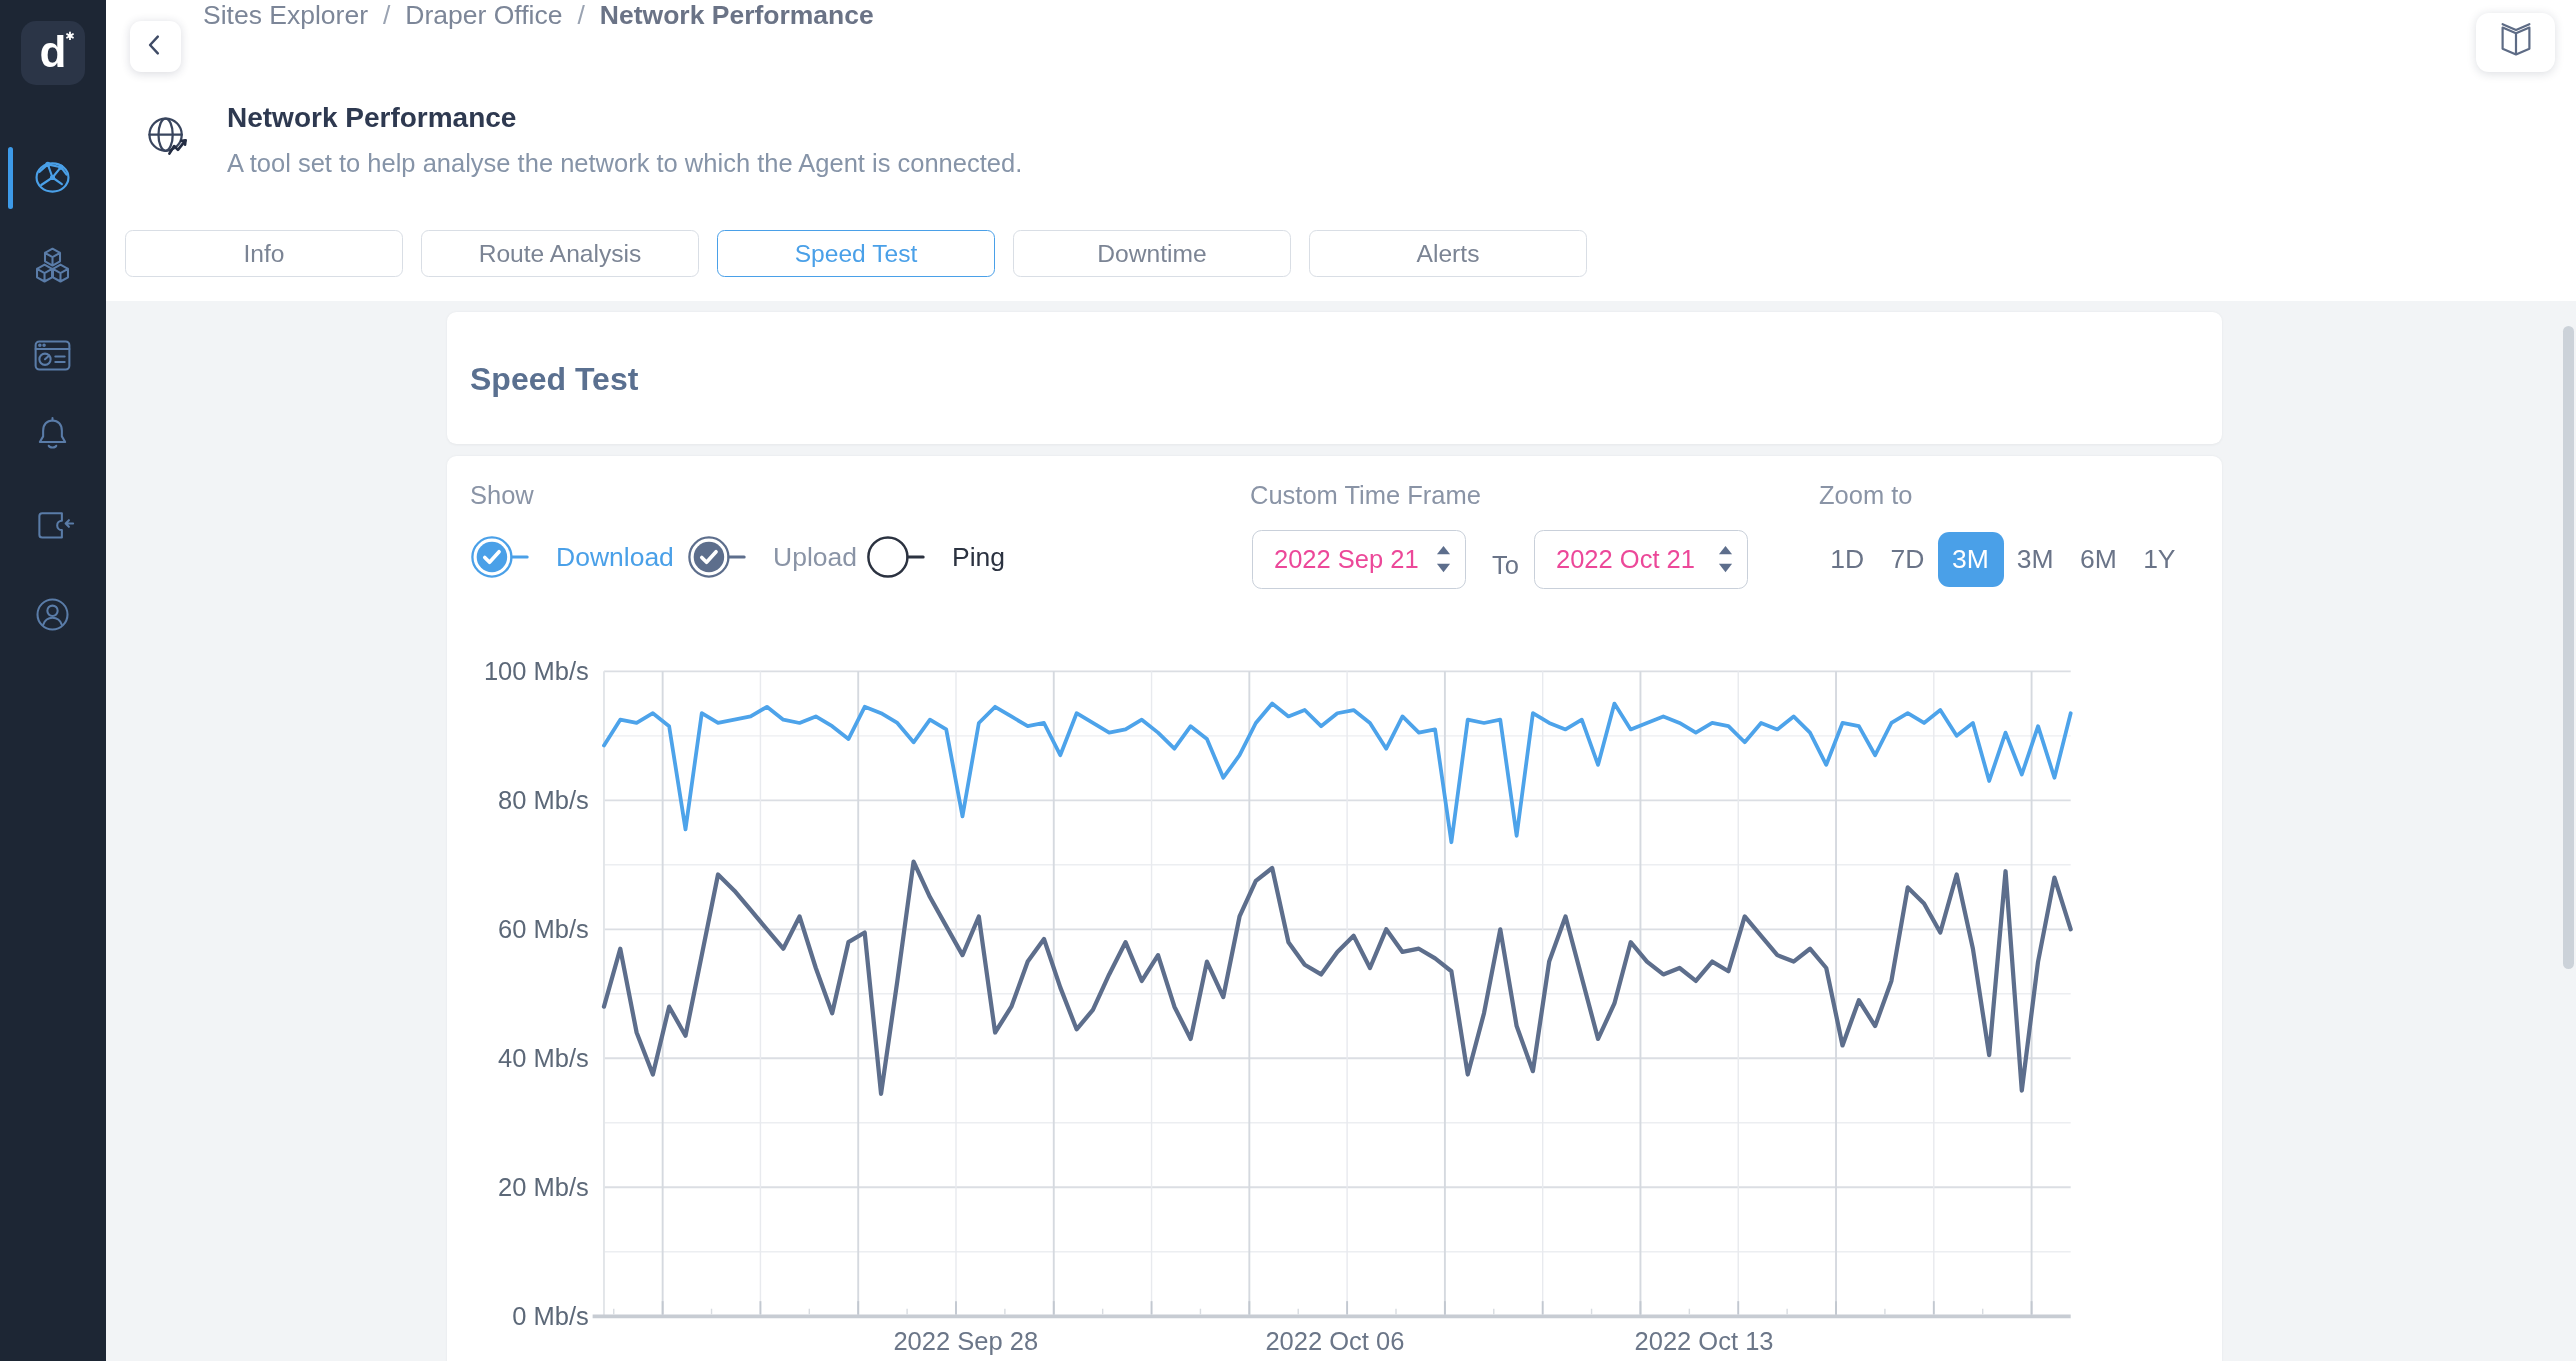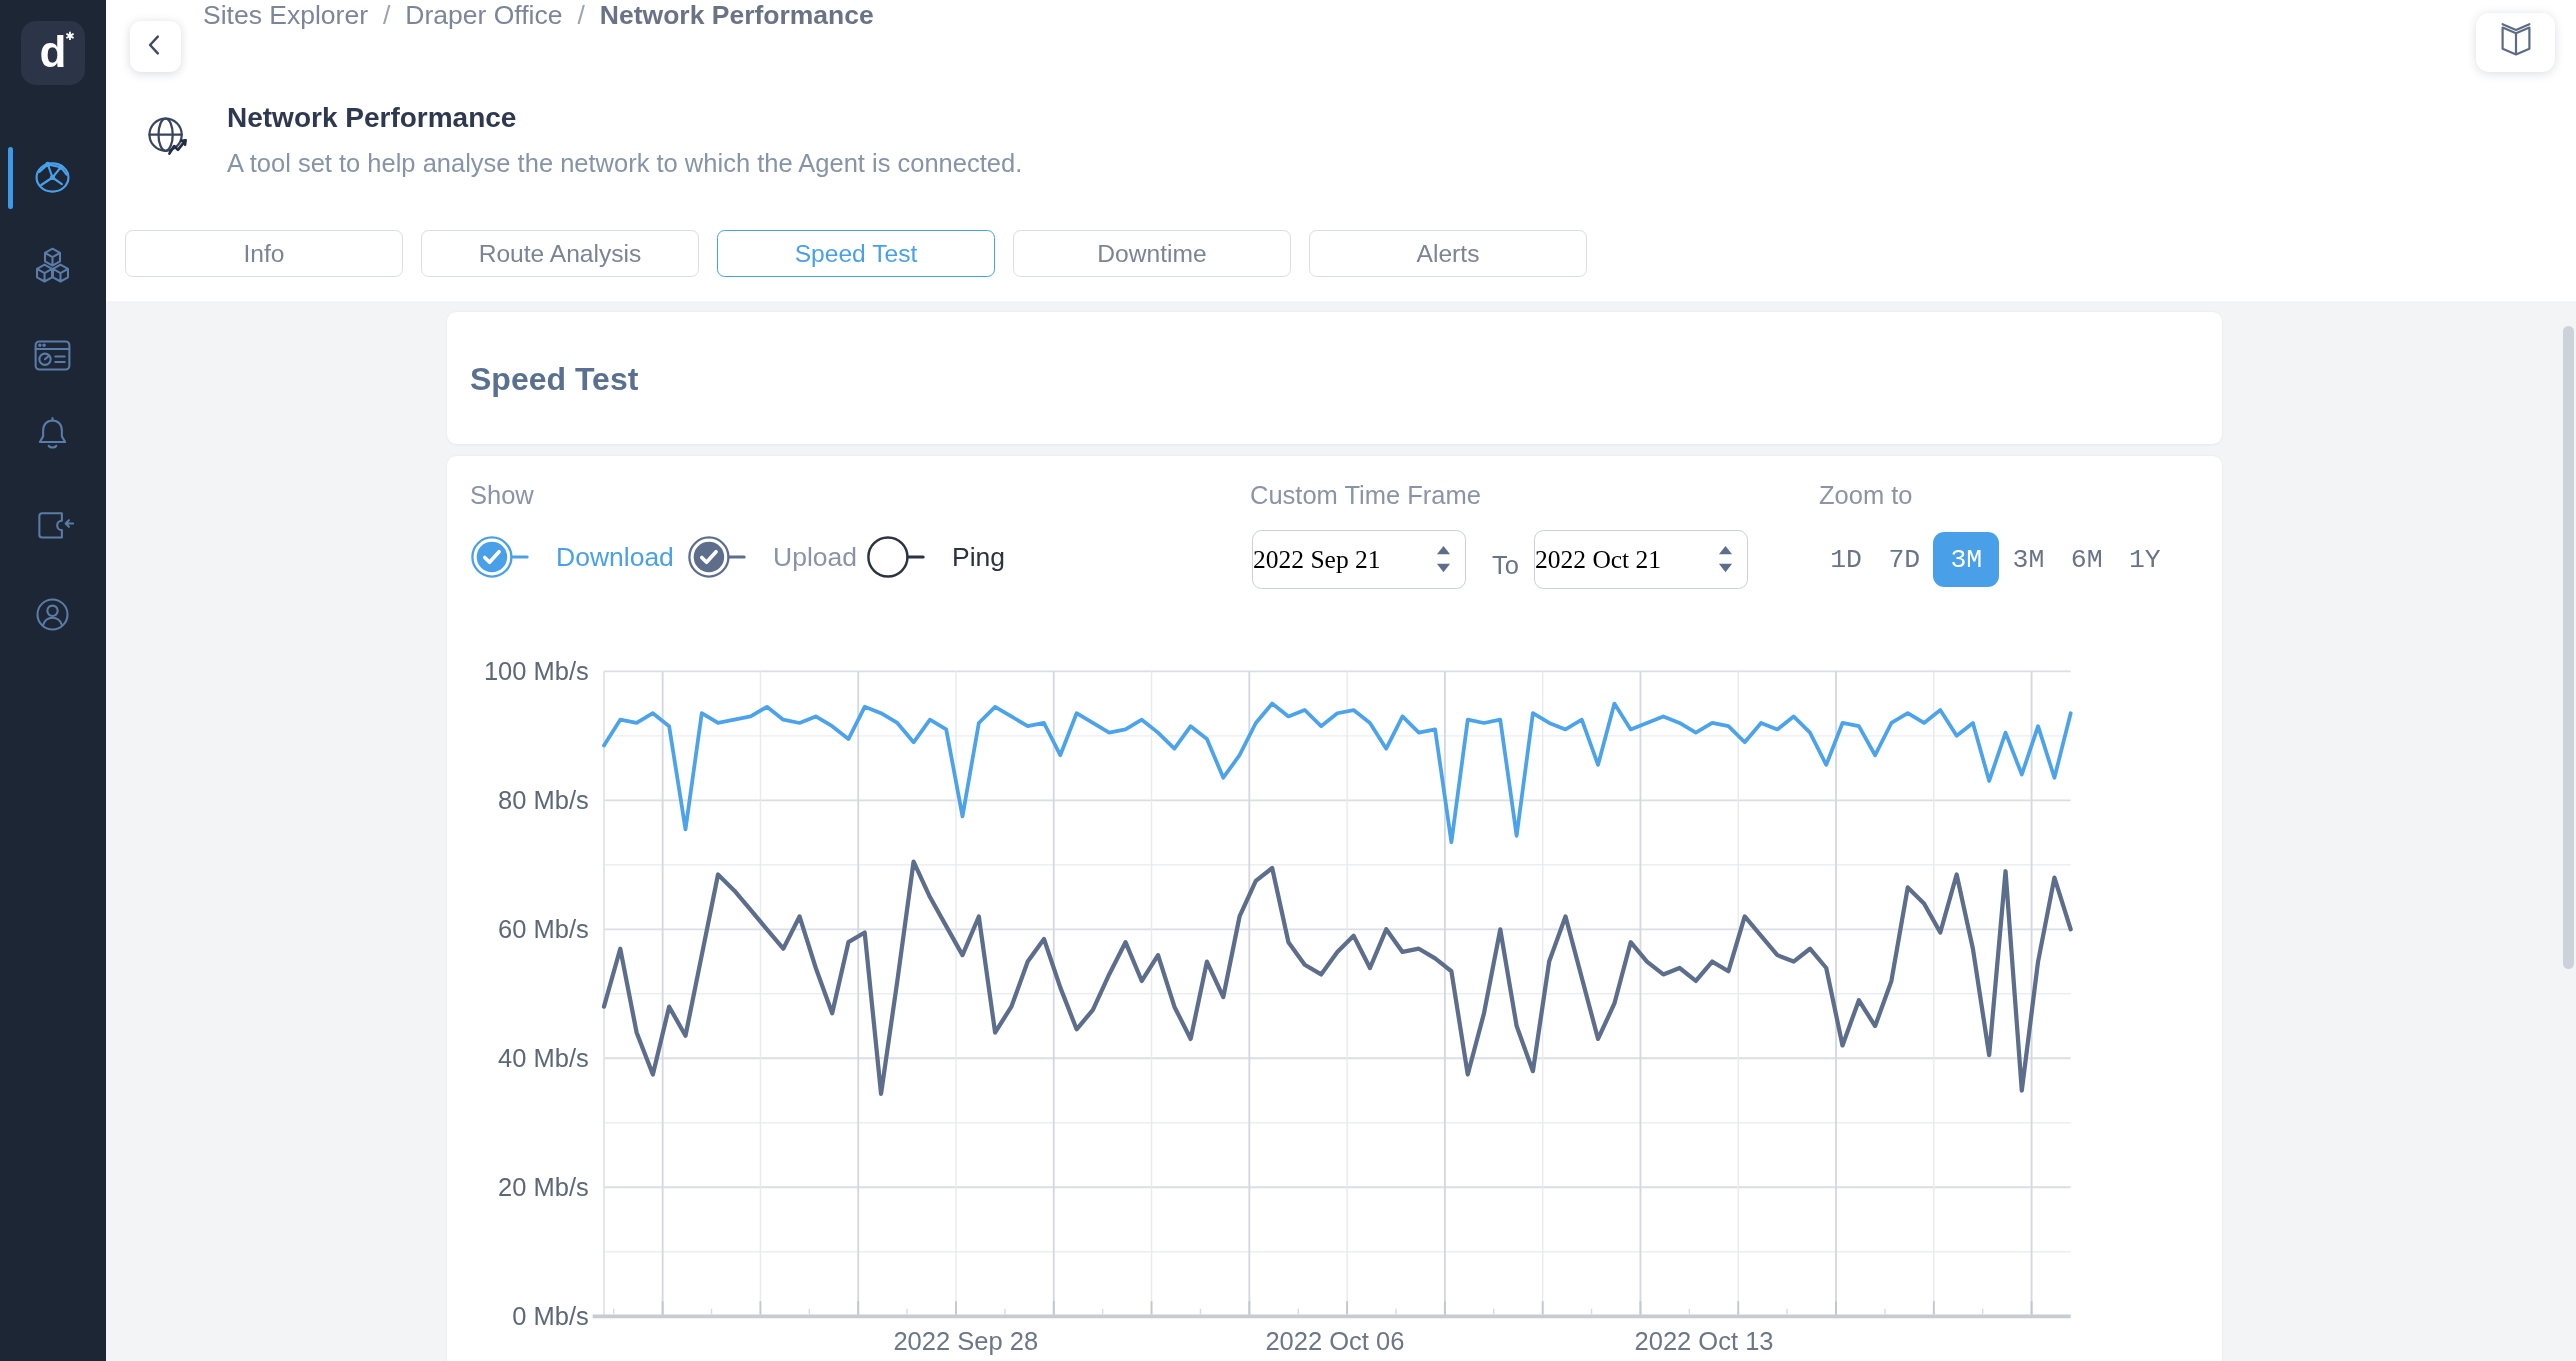--- a/index.html
+++ b/index.html
@@ -51,27 +51,27 @@
   .card-chart-block { top:155px; height:1040px; }
 
   .ctl-label { position:absolute; top:24.6px; font-size:25.5px; color:#8a94a6; }
   .chip { position:absolute; top:79px; height:44px; display:flex; align-items:center; gap:25px;
           cursor:pointer; }
   .chip-label { font-size:26.5px; }
   .chip.unchecked .chip-inner { display:none; }
 
   .date-input { position:absolute; top:74px; width:214px; height:59px; border:1.9px solid #c9d0da;
                 border-radius:9.5px; background:#fff; display:flex; align-items:center; }
-  .date-input input { border:none; outline:none; width:151px; font-size:25.5px;
-                      color:#000000; font-family:Liberation Serif, serif; background:transparent; }
+  .date-input input { border:none; outline:none; width:151px; margin-left:21px; font-size:25.5px;
+                      color:#ec4899; font-family:Liberation Sans, sans-serif; background:transparent; }
   .stepper { position:absolute; right:13.2px; top:13.2px; width:17px; height:30px; cursor:pointer; }
   .to-word { position:absolute; top:88px; font-size:25.5px; color:#6a7488;margin-top:7px; }
 
   .zoom-row { position:absolute; left:1370px; top:76px; height:55px; display:flex; align-items:center; }
-  .zoom-pill { font-size:26.5px; color:#6a7488; cursor:pointer; padding:0 13.2px;font-family:Liberation Mono, monospace; }
+  .zoom-pill { font-size:26.5px; color:#6a7488; cursor:pointer; padding:0 13.2px; }
   .zoom-pill.active { background:#4aa0e8; color:#fff; border-radius:11.3px; height:55px;
                       display:flex; align-items:center; justify-content:center; min-width:66px;
                       padding:0 11.3px; }
 
   #chart-svg { position:absolute; left:0; top:151px; pointer-events:none; }
 
   .scroll-thumb { position:absolute; left:2563px; top:326px; width:11.3px; height:643px;
                   border-radius:5.7px; background:#ccd2d9; cursor:grab; }
 </style>
 </head>

